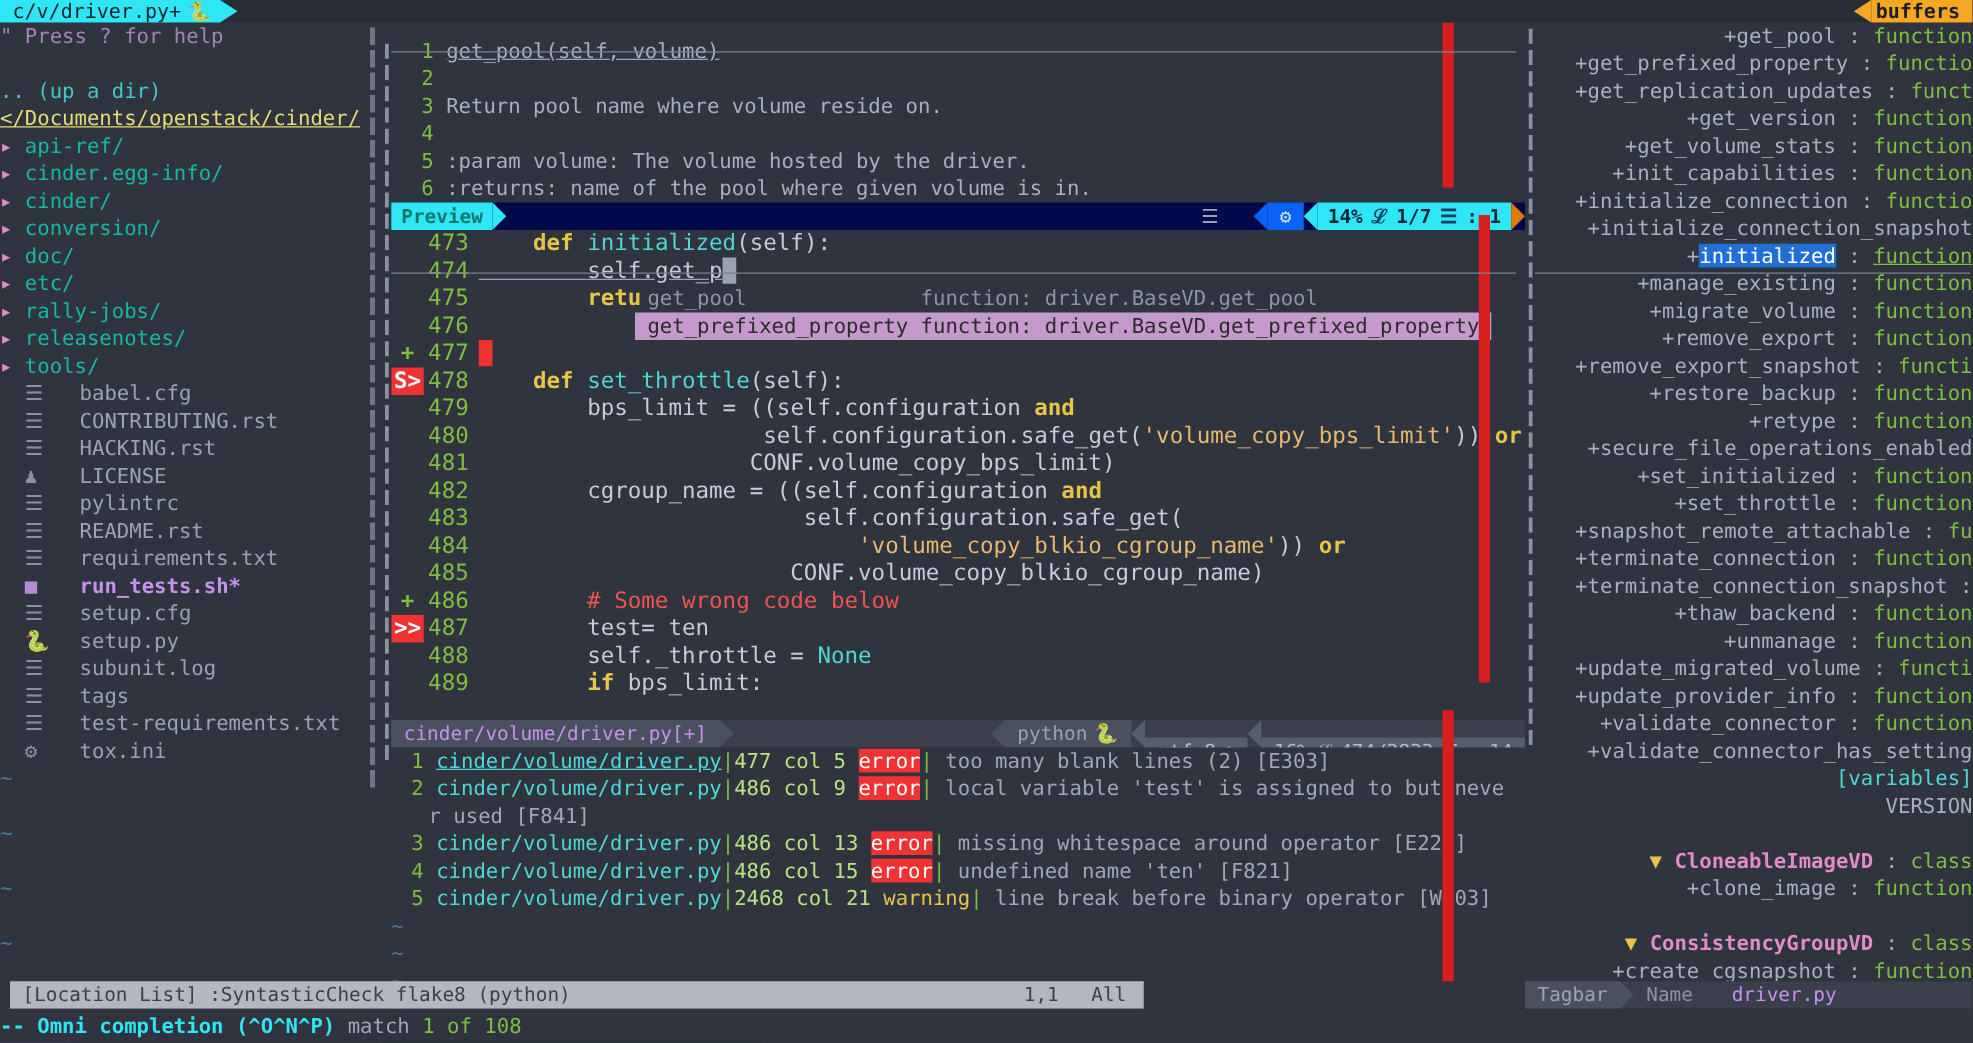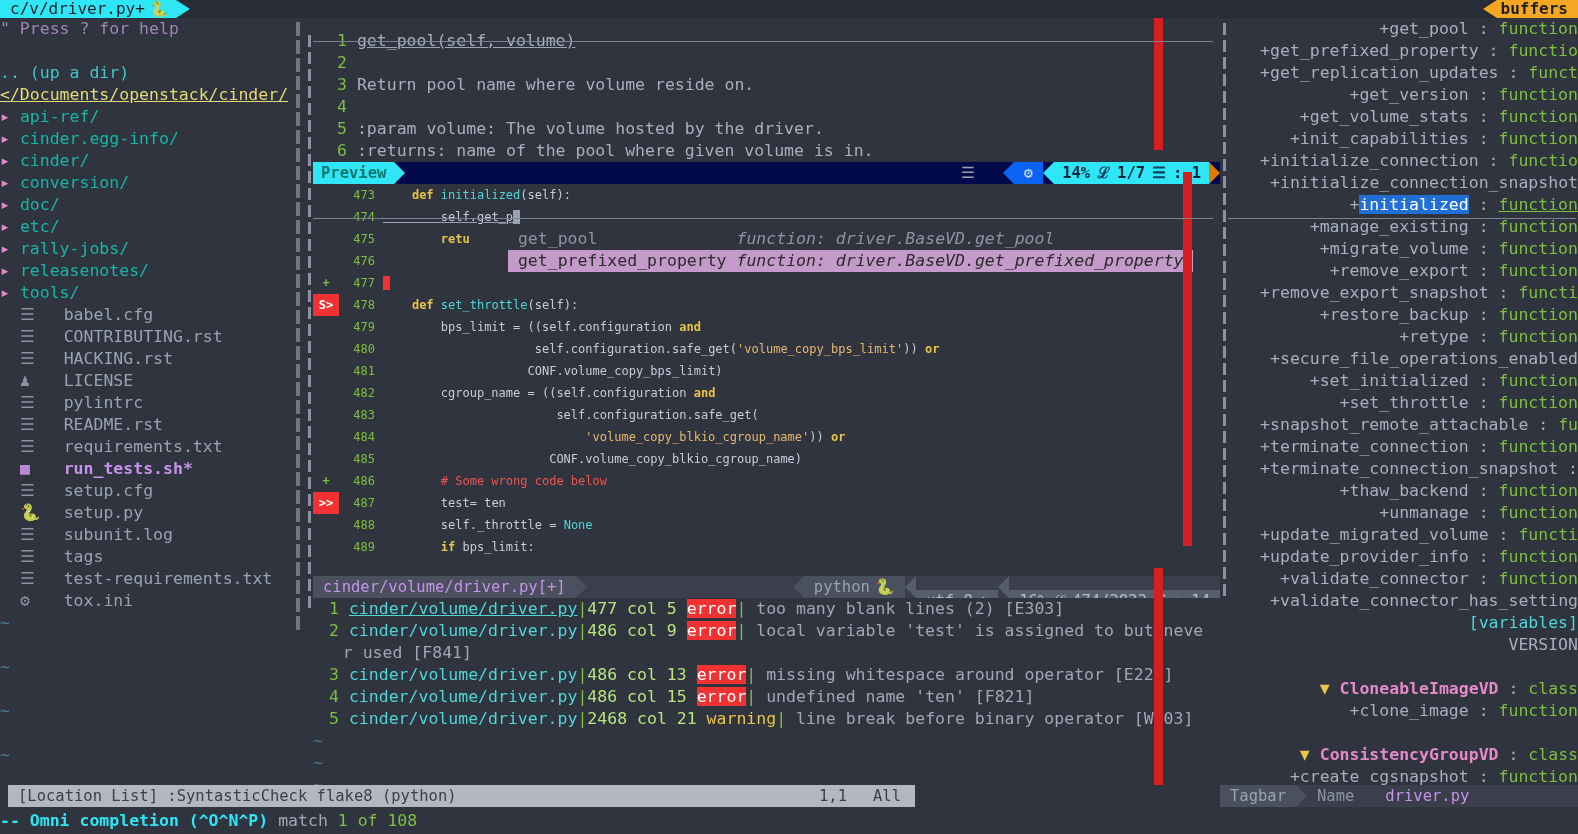--- a/index.html
+++ b/index.html
@@ -143,21 +143,21 @@
   .sl-c { background:#2ee6f5; color:#07263a; padding:0 8px; height:22px; display:flex; align-items:center; gap:7px; font-weight:bold;}
   .sl-arw-cl { width:0;height:0;border-top:11px solid transparent;border-bottom:11px solid transparent;border-right:11px solid #2ee6f5;}
   .sl-arw-or { width:0;height:0;border-top:11px solid transparent;border-bottom:11px solid transparent;border-left:11px solid #e07b00;}
   .sl-glyph { color:#0a3d5c; }
 
   
   .editwin {
     position:absolute; left:8px; top:154px; width:907px; height:392px;
     background:#2f343f; overflow:hidden;
   }
-  .el { height:22px; line-height:22px; white-space:pre; font-size:12px; position:relative; }
+  .el { height:22px; line-height:22px; white-space:pre; font-size:18px; position:relative; }
   .sign { display:inline-block; width:26px; text-align:center; }
   .sign.add { color:#7fbf3f; font-weight:bold; }
   .sign.err { background:#f03232; color:#ffffff; font-weight:bold; }
   .elnum { color:#7fbf3f; display:inline-block; width:44px; text-align:right; padding-right:8px;}
   .kw { color:#e8c547; font-weight:bold; }
   .fn { color:#4fd6d6; }
   .pl { color:#c6ccd8; }
   .str { color:#e8b86d; }
   .num-lit { color:#4fd6d6; }
   .cmt { color:#f0544f; }
@@ -165,21 +165,21 @@
   .cursor-red { background:#f03232; color:#f03232; }
 
   .pum {
     position:absolute; left:0; top:0;
     font-size:16.5px; line-height:22px; white-space:pre;
   }
   .pum-row { height:22px; display:flex; }
   .pum-row.sel { background:#c39ac9; color:#2b2b2b; }
   .pum-row.norm { background:transparent; color:#8d95a3; }
   .pum-word { display:inline-block; }
-  .pum-kind { display:inline-block;font-style:italic; }
+  .pum-kind { display:inline-block; }
 
   .sl-main { left:8px; top:546px; width:907px; background:#3a3f4b; }
   .slm-a { background:#4a505e; color:#c792ea; padding:0 10px; height:22px; display:flex; align-items:center; }
   .slm-arw { width:0;height:0;border-top:11px solid transparent;border-bottom:11px solid transparent;border-left:11px solid #4a505e;}
   .slm-b { background:#4a505e; color:#9aa3b2; padding:0 10px; height:22px; display:flex; align-items:center; gap:6px;}
   .slm-arw-l { width:0;height:0;border-top:11px solid transparent;border-bottom:11px solid transparent;border-right:11px solid #4a505e;}
   .slm-c { background:#565d6c; color:#b5bdca; padding:0 10px; height:22px; display:flex; align-items:center; gap:6px;margin-top:28px;}
   .slm-arw-c { width:0;height:0;border-top:11px solid transparent;border-bottom:11px solid transparent;border-right:11px solid #565d6c;}
 
   

